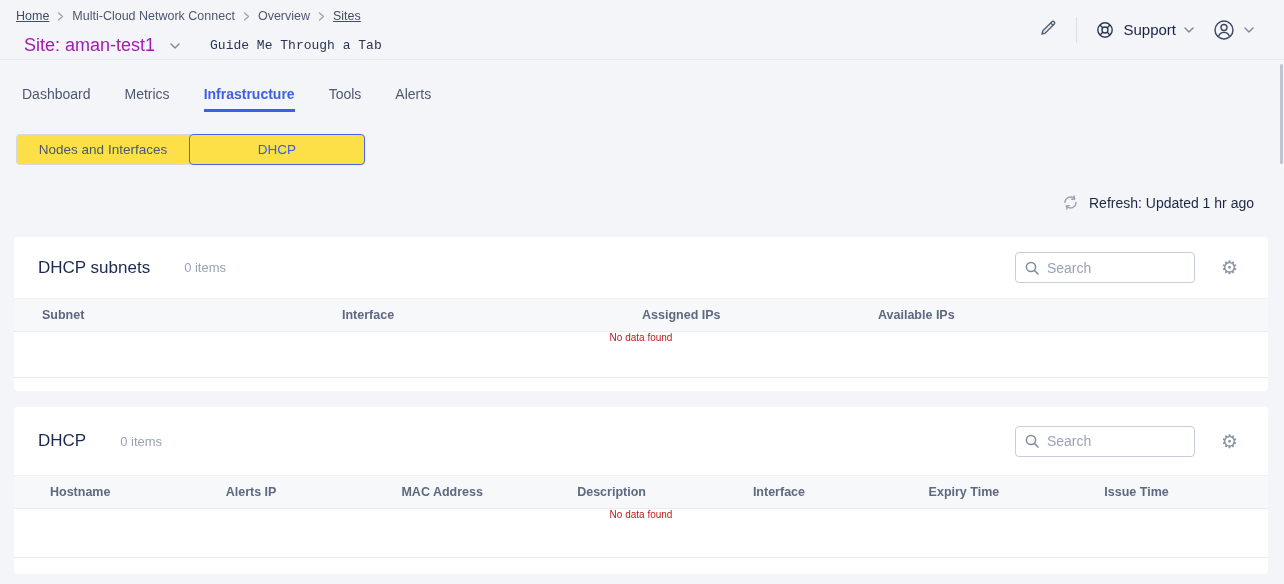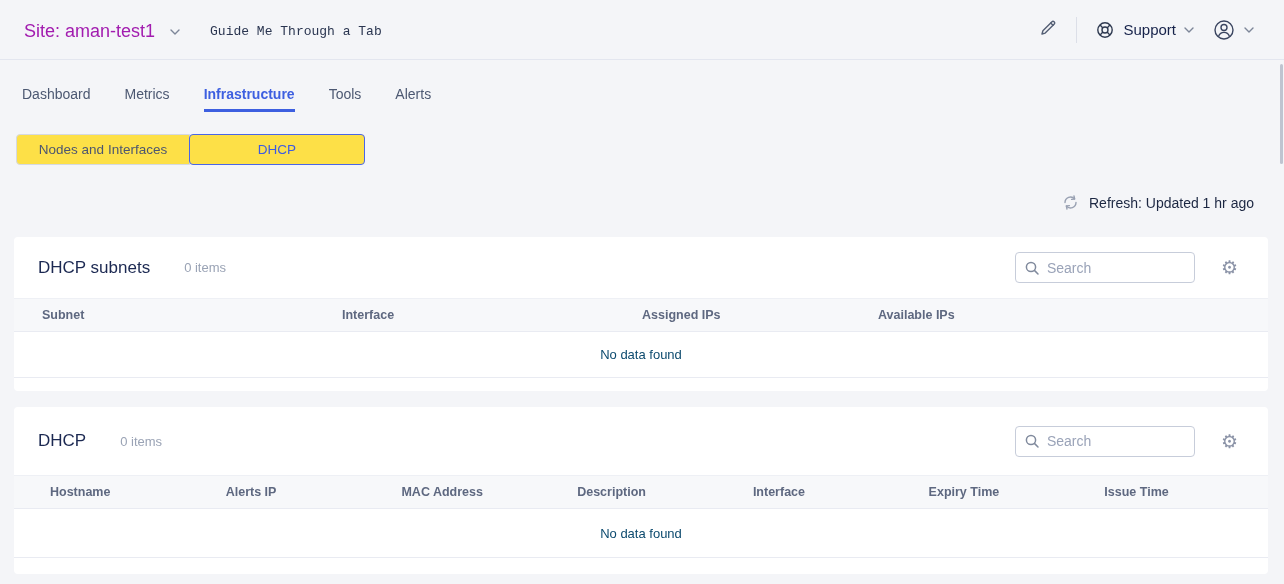--- a/index.html
+++ b/index.html
@@ -86,37 +86,58 @@
   }
   .t1 .th { padding-left: 12px; }
   .t1 .th:nth-child(1) { width: 316px; padding-left: 28px; }
   .t1 .th:nth-child(2) { width: 300px; }
   .t1 .th:nth-child(3) { width: 236px; }
   .t1 .th:nth-child(4) { width: 402px; }
   .t2 .th { flex: 1 1 0; padding-left: 12px; }
   .t2 .th:first-child { padding-left: 36px; }
 
   .empty-row {
-    height: 46px; display: flex; align-items: center; justify-content: center;
-    font-size: 13px; color: #0c4a6e; border-bottom: 1px solid #e9ebf2;
+    height: 46px; display: flex; justify-content: center;
+    font-size: 10px; color: #b91c1c; border-bottom: 1px solid #e9ebf2;
   }
   .empty-row.tall { height: 49px; }
   .card-footer { height: 13px; }
   .card-footer.tall { height: 16px; }
 
   .scrollbar-thumb {
     position: absolute; right: 1px; top: 64px; width: 3px; height: 100px;
     background: #bfc4d0; border-radius: 2px;
   }
 </style>
 </head>
 <body>
 
 <header class="topbar">
   <div class="topbar-left">
+    <nav class="breadcrumb">
+      <a class="crumb link">Home</a>
+      <span class="sep">
+          <svg width="7" height="9" viewBox="0 0 7 9">
+            <path d="M1.5 1l4 3.5-4 3.5" fill="none" stroke="#9aa1b2" stroke-width="1.3" stroke-linecap="round" stroke-linejoin="round"></path>
+          </svg>
+        </span>
+      <span class="crumb">Multi-Cloud Network Connect</span>
+      <span class="sep">
+          <svg width="7" height="9" viewBox="0 0 7 9">
+            <path d="M1.5 1l4 3.5-4 3.5" fill="none" stroke="#9aa1b2" stroke-width="1.3" stroke-linecap="round" stroke-linejoin="round"></path>
+          </svg>
+        </span>
+      <span class="crumb">Overview</span>
+      <span class="sep">
+          <svg width="7" height="9" viewBox="0 0 7 9">
+            <path d="M1.5 1l4 3.5-4 3.5" fill="none" stroke="#9aa1b2" stroke-width="1.3" stroke-linecap="round" stroke-linejoin="round"></path>
+          </svg>
+        </span>
+      <a class="crumb link">Sites</a>
+    </nav>
     <div class="title-row">
       <h1 class="page-title">Site: aman-test1</h1>
       <span class="title-caret">
           <svg width="10" height="6" viewBox="0 0 10 6">
             <path d="M1 1l4 4 4-4" fill="none" stroke="#7d8699" stroke-width="1.4" stroke-linecap="round" stroke-linejoin="round"></path>
           </svg>
         </span>
       <span class="guide-link">Guide Me Through a Tab</span>
     </div>
   </div>

